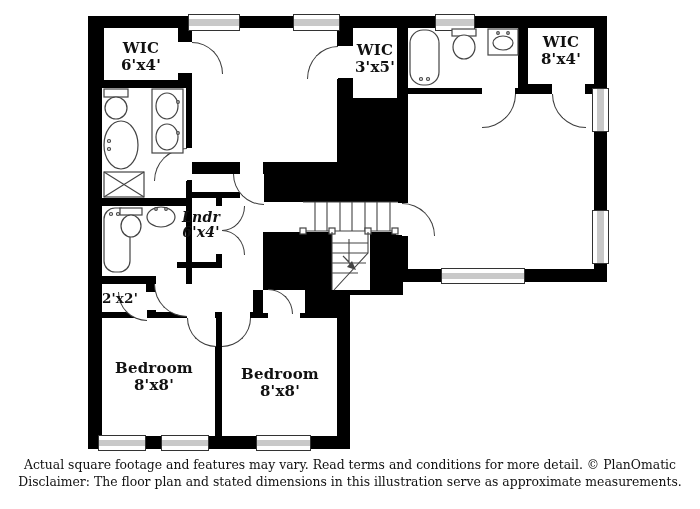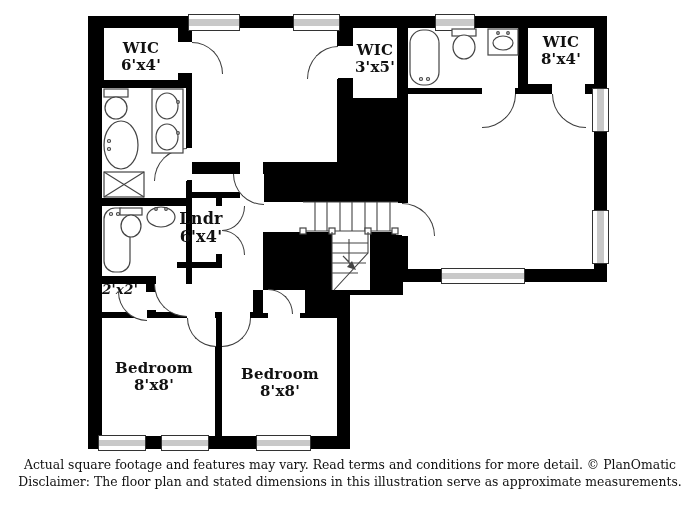--- a/index.html
+++ b/index.html
@@ -13,21 +13,21 @@
   .tr{border-radius:0 100% 0 0;border-width:1.4px 1.4px 0 0;}
   .bl{border-radius:0 0 0 100%;border-width:0 0 1.4px 1.4px;}
   .br{border-radius:0 0 100% 0;border-width:0 1.4px 1.4px 0;}
   .win-h{position:absolute;border:1px solid #333;
          background:linear-gradient(to bottom,#fff 0 28%,#c9c9c9 28% 72%,#fff 72% 100%);}
   .win-v{position:absolute;border:1px solid #333;
          background:linear-gradient(to right,#fff 0 28%,#c9c9c9 28% 72%,#fff 72% 100%);}
   .lbl{position:absolute;text-align:center;color:#111;
        font-weight:bold;font-size:15px;line-height:1.1;letter-spacing:.2px;}
   .lbl .nm{display:inline-block;}
-  .sm{font-size:16px;}
+  .sm{font-size:14px;font-style:italic;}
   .xs{font-size:13.5px;}
   #fx{position:absolute;left:0;top:0;pointer-events:none;}
   #fx .fixfill{fill:#fff;stroke:#444;stroke-width:1.2;}
   #fx .fixline{fill:none;stroke:#444;stroke-width:1.1;}
   #disclaimer{position:absolute;left:0;top:457px;width:700px;text-align:center;
               color:#111;font-size:12.4px;line-height:1.35;font-weight:normal;}
 </style>
 </head>
 <body>
 
@@ -175,21 +175,21 @@
     <span>3'x5'</span>
   </div>
   <div class="lbl" style="left:527px;top:34px;width:68px;">
     <span class="nm">WIC</span><br>
     <span>8'x4'</span>
   </div>
   <div class="lbl sm" style="left:170px;top:210px;width:62px;">
     <span class="nm">Lndr</span><br>
     <span>6'x4'</span>
   </div>
-  <div class="lbl xs" style="left:94px;top:282px;width:52px;font-style:italic;">
+  <div class="lbl xs" style="left:94px;top:291px;width:52px;">
     <span>2'x2'</span>
   </div>
   <div class="lbl" style="left:98px;top:360px;width:112px;">
     <span class="nm">Bedroom</span><br>
     <span>8'x8'</span>
   </div>
   <div class="lbl" style="left:224px;top:366px;width:112px;">
     <span class="nm">Bedroom</span><br>
     <span>8'x8'</span>
   </div>

